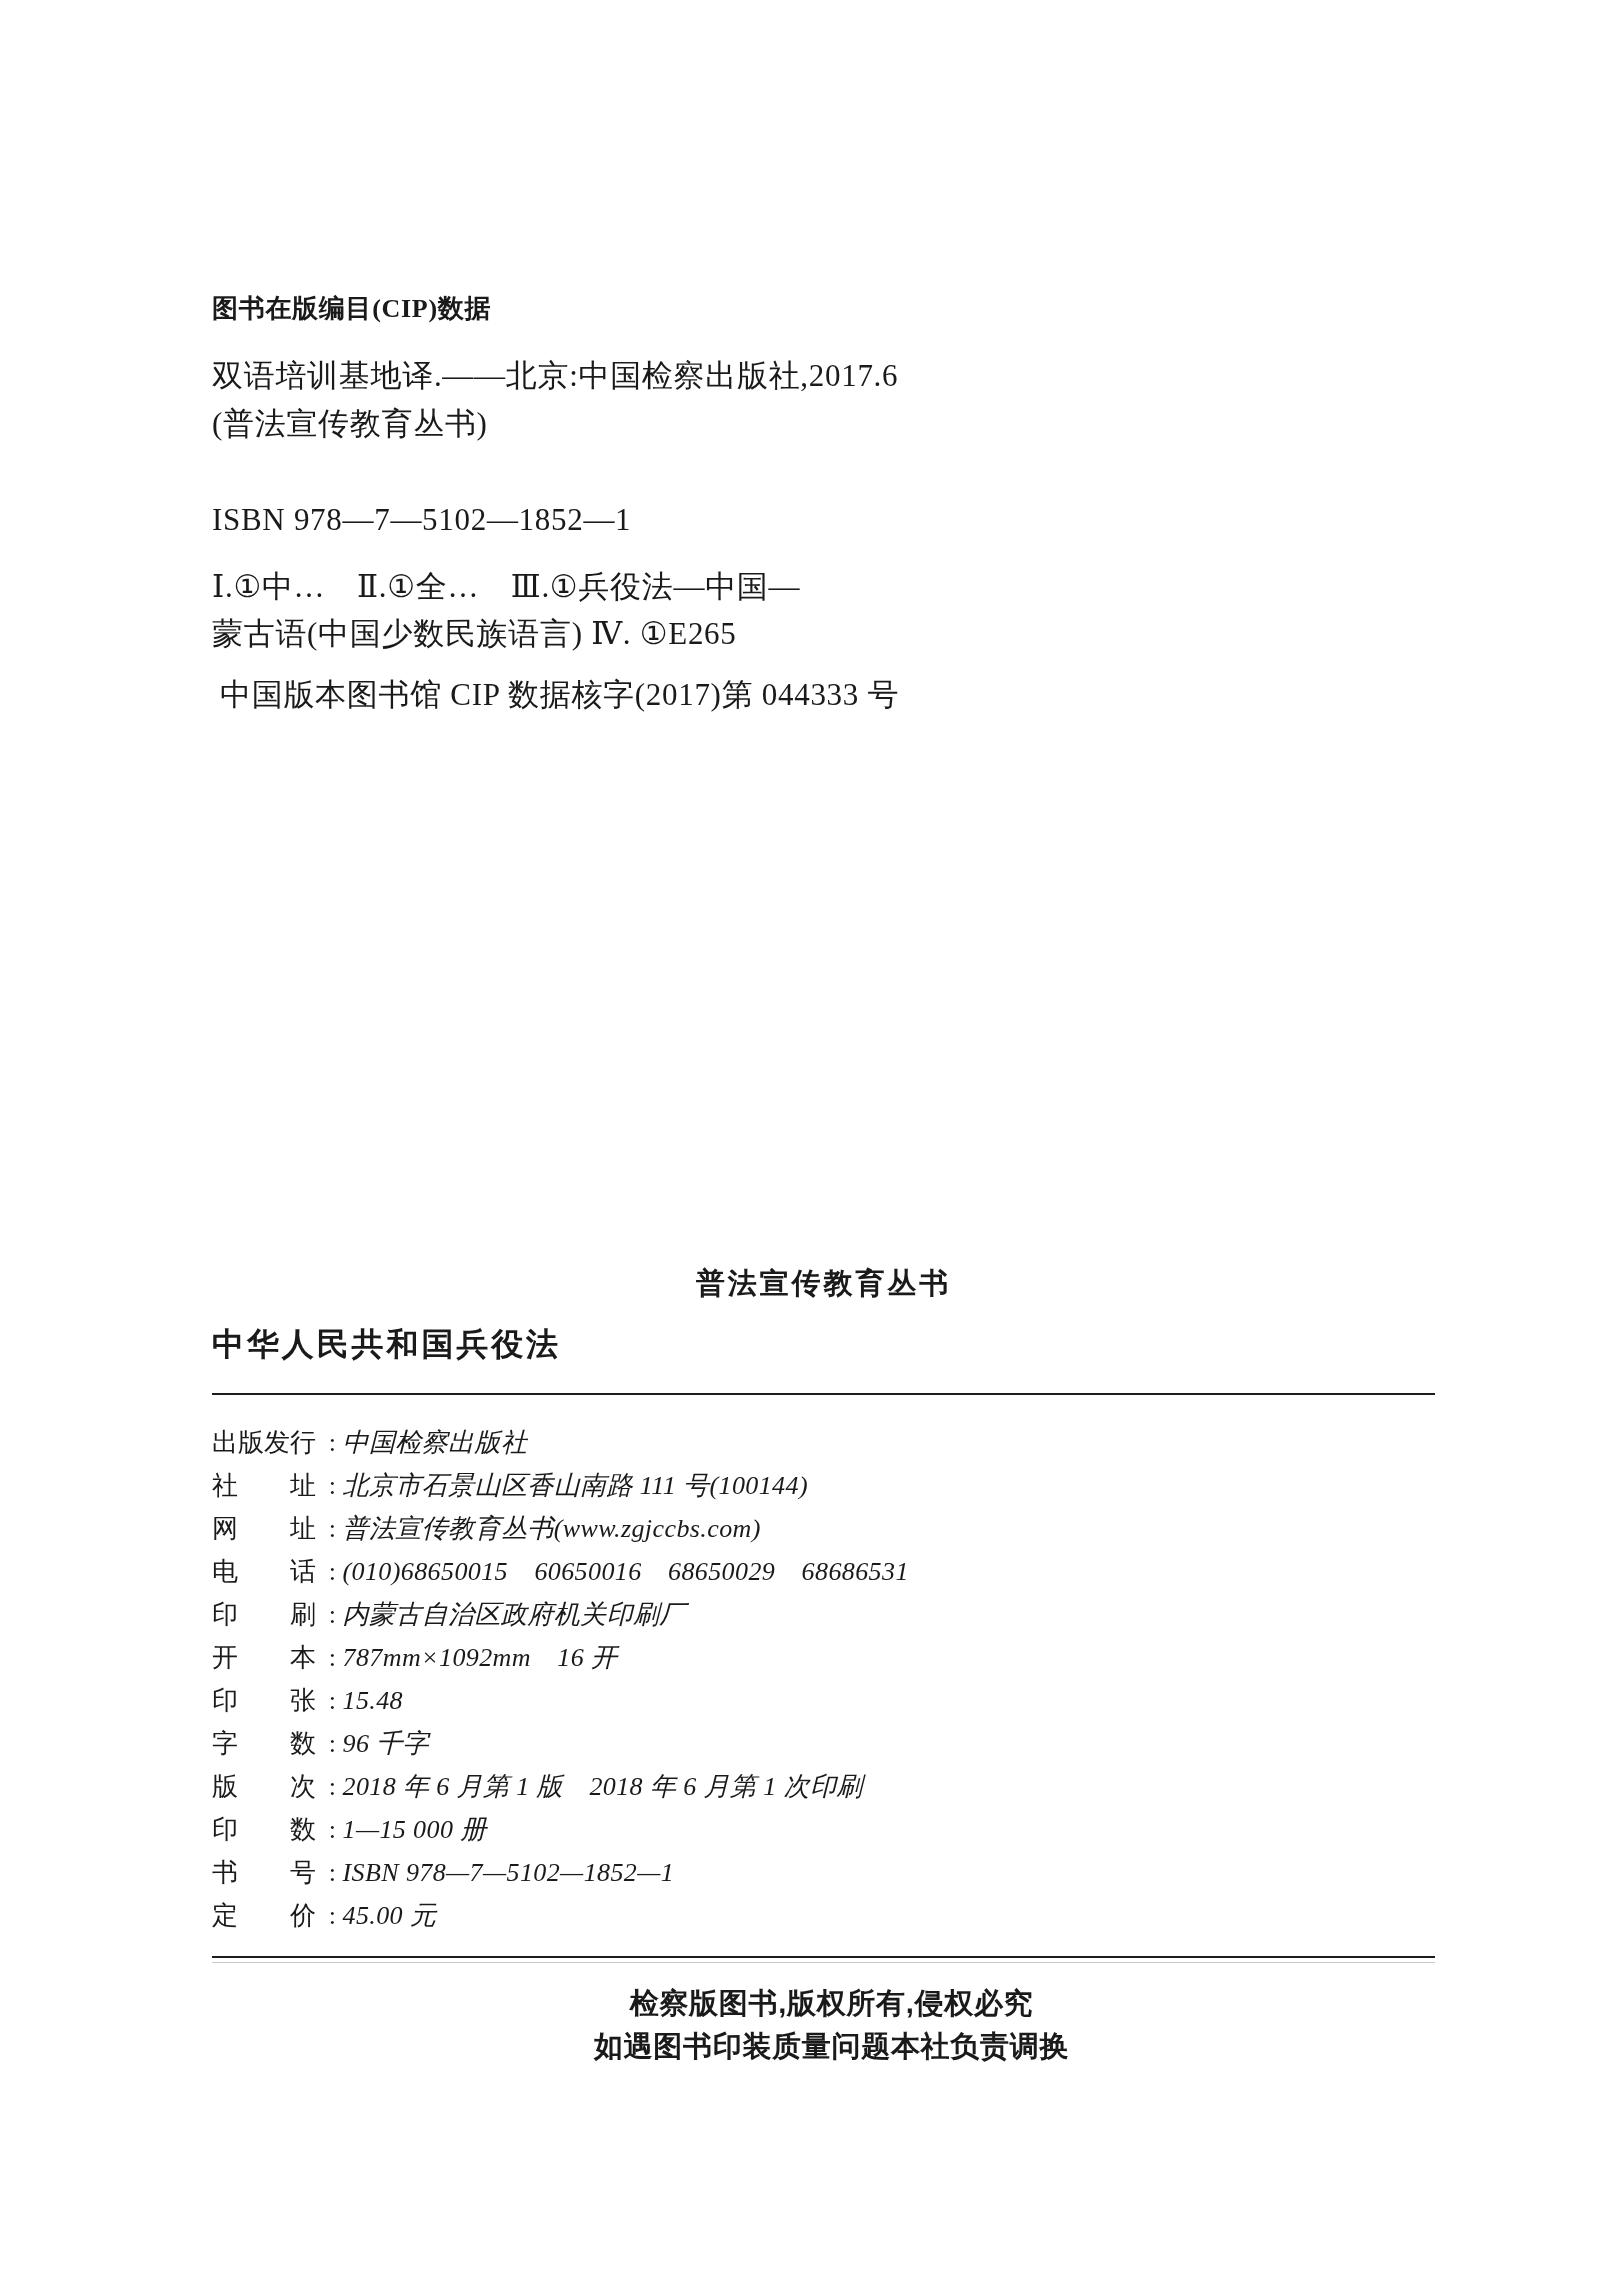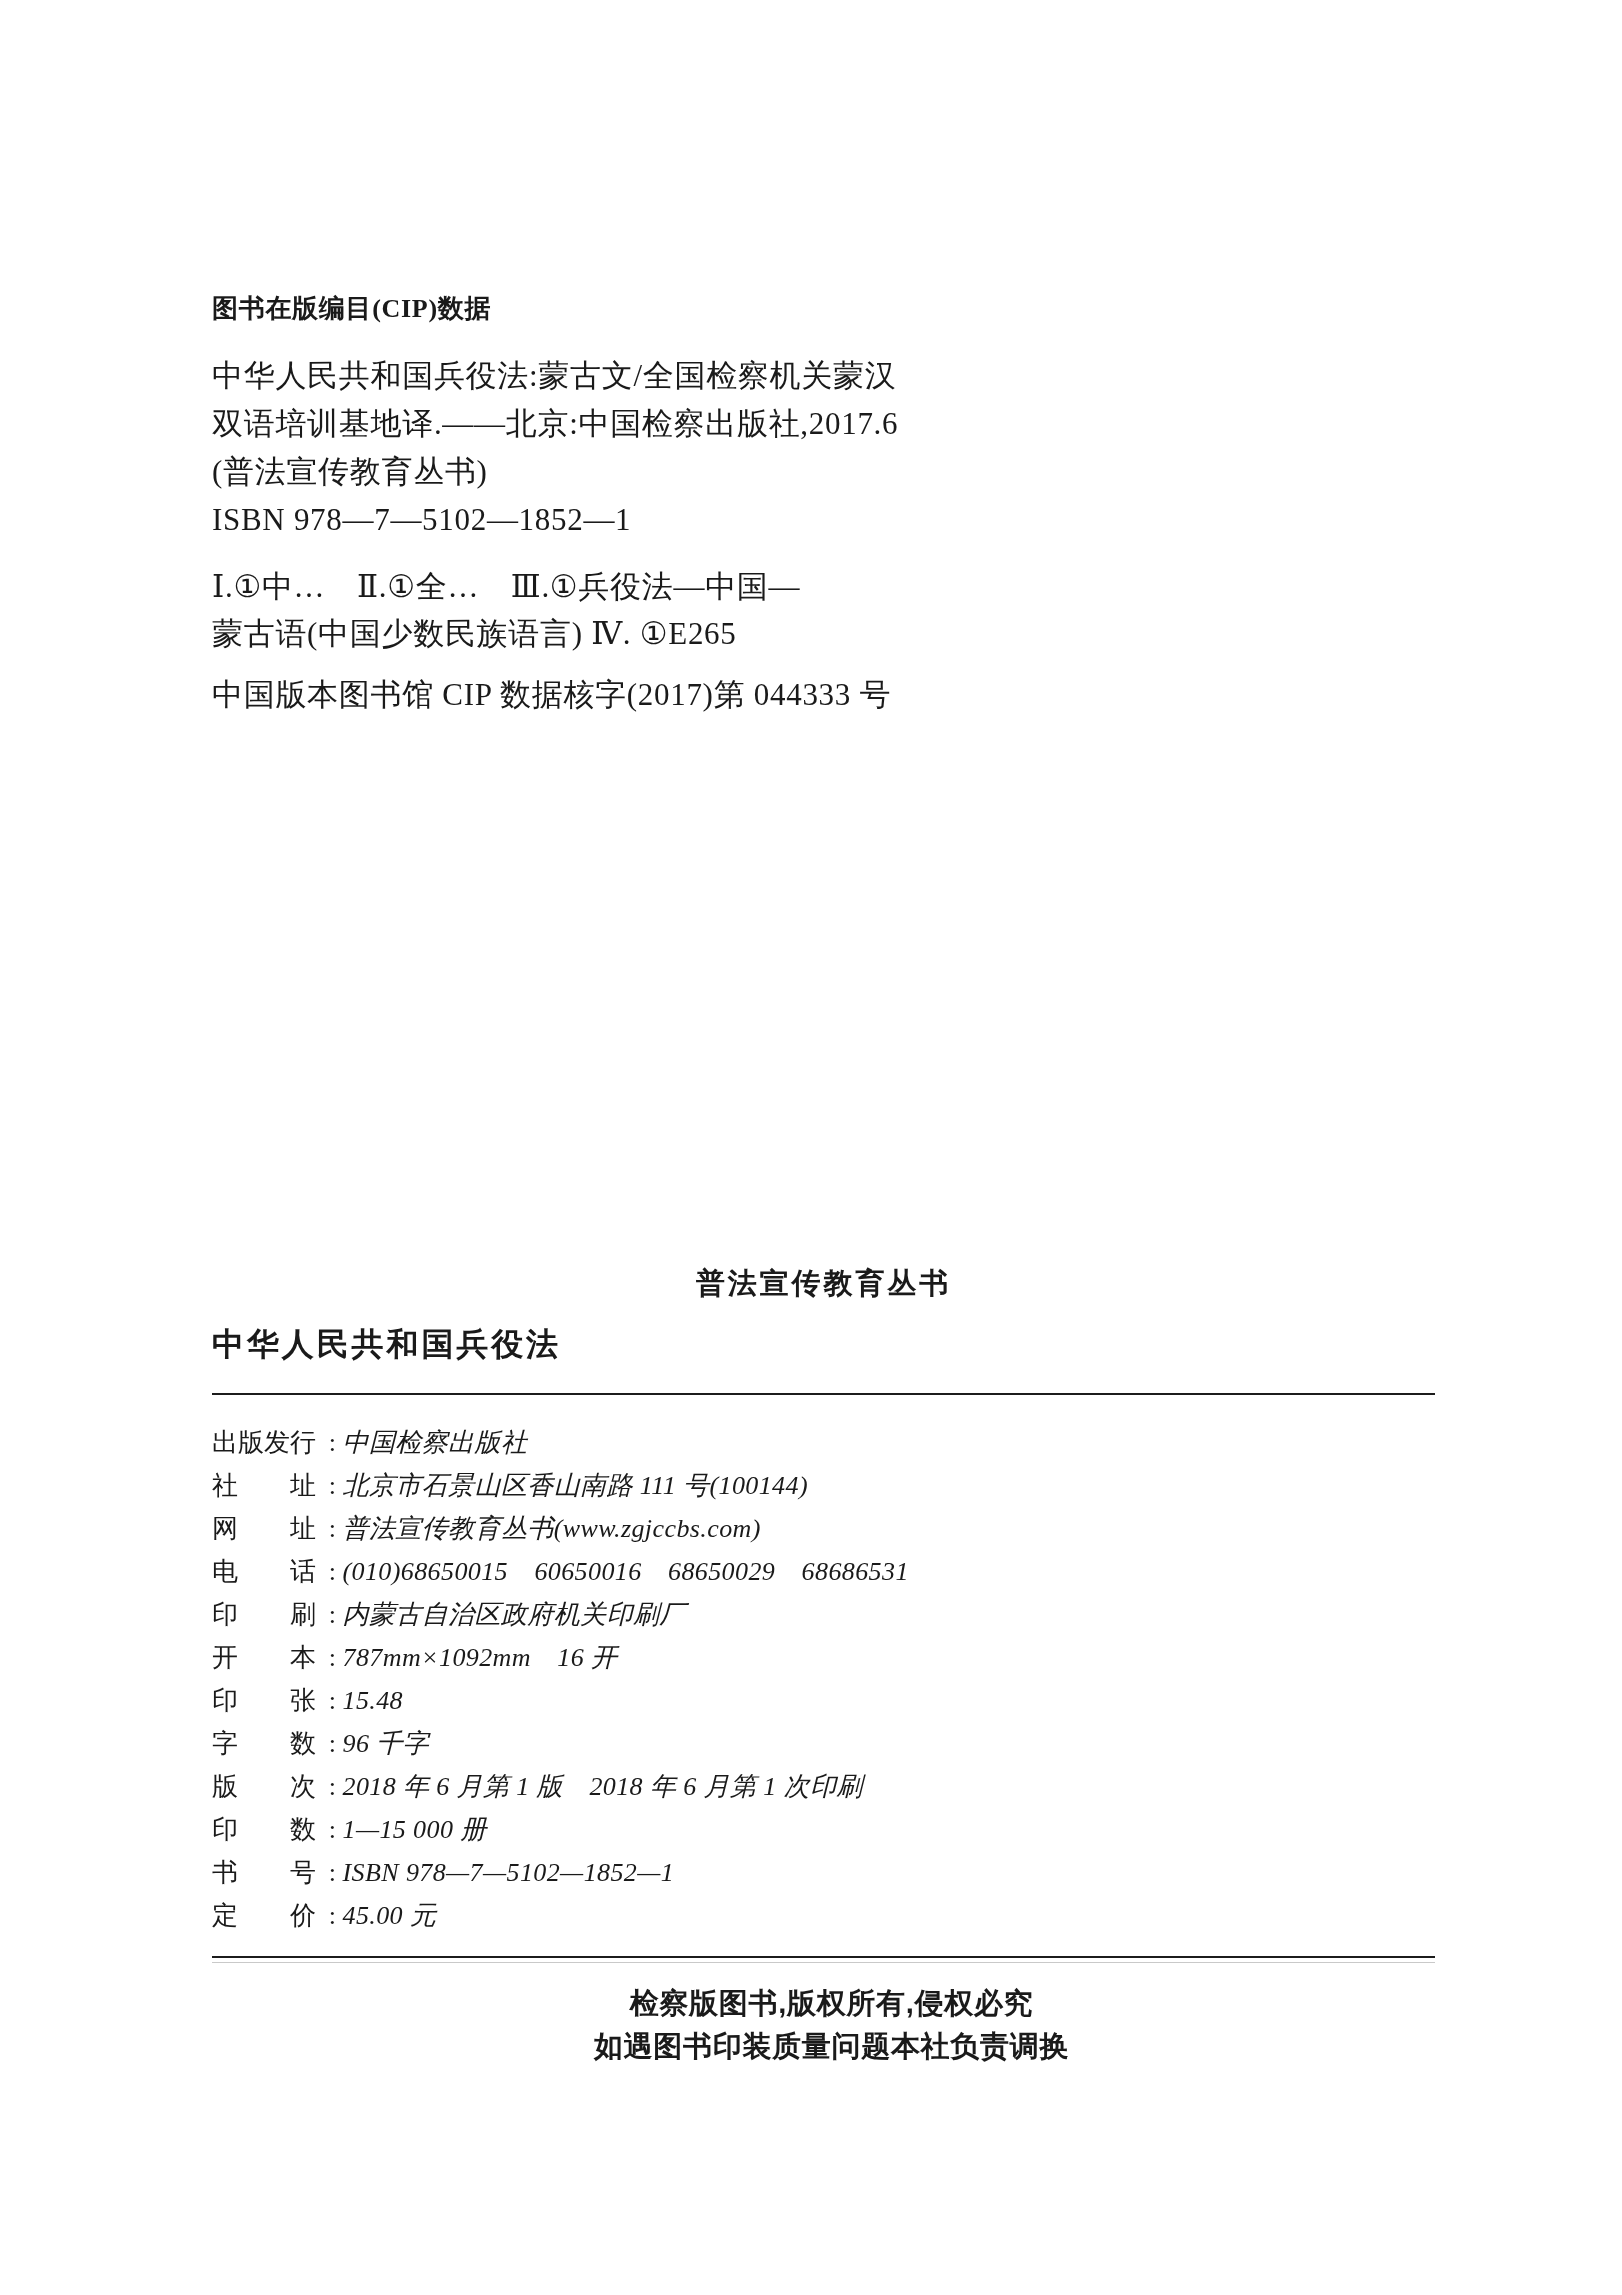--- a/index.html
+++ b/index.html
@@ -38,21 +38,21 @@
     line-height: 35px;
     letter-spacing: 0.7px;
   }
   .cip-class {
     top: 563px; left: 212px; width: 1223px;
     font-size: 31px;
     line-height: 47px;
     letter-spacing: 0.7px;
   }
   .cip-record {
-    top: 677px; left: 212px;
+    top: 677px; left: 220px;
     font-size: 31px;
     line-height: 35px;
     letter-spacing: 0.7px;
   }
 
   
   .series-title {
     top: 1267px; left: 212px; width: 1223px;
     text-align: center;
     font-size: 29px;
@@ -123,21 +123,20 @@
     line-height: 43px;
     letter-spacing: 0.7px;
   }
 </style>
 </head>
 <body>
 
 <div class="abs cip-heading">图书在版编目(CIP)数据</div>
 
 <div class="abs cip-desc">
-  <div>中华人民共和国兵役法:蒙古文/全国检察机关蒙汉</div>
   <div>双语培训基地译.——北京:中国检察出版社,2017.6</div>
   <div>(普法宣传教育丛书)</div>
 </div>
 
 <div class="abs cip-isbn">ISBN 978—7—5102—1852—1</div>
 
 <div class="abs cip-class">
   <div>Ⅰ.①中…　Ⅱ.①全…　Ⅲ.①兵役法—中国—</div>
   <div>蒙古语(中国少数民族语言) Ⅳ. ①E265</div>
 </div>

